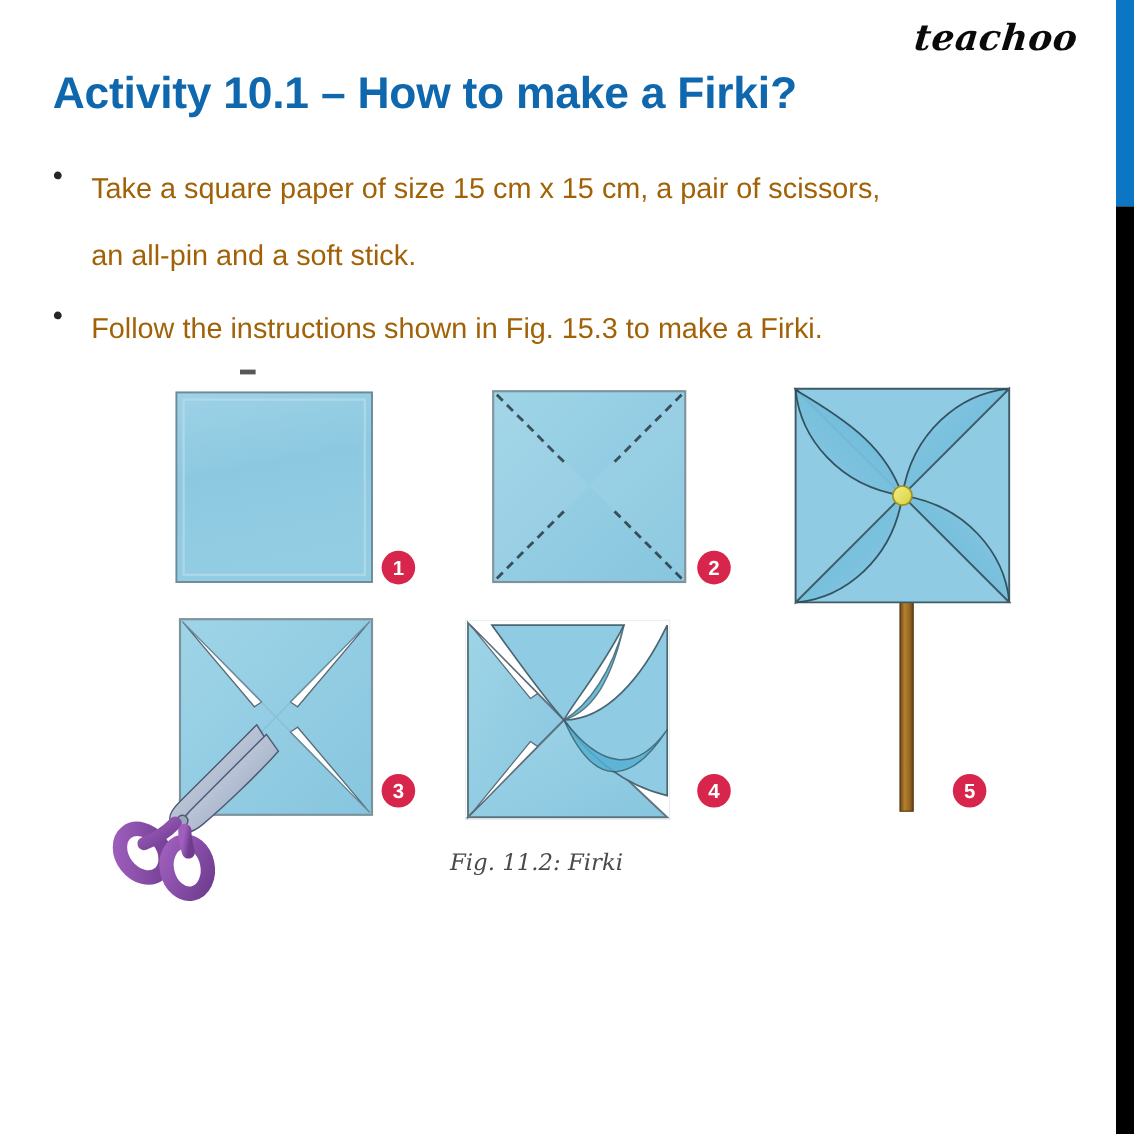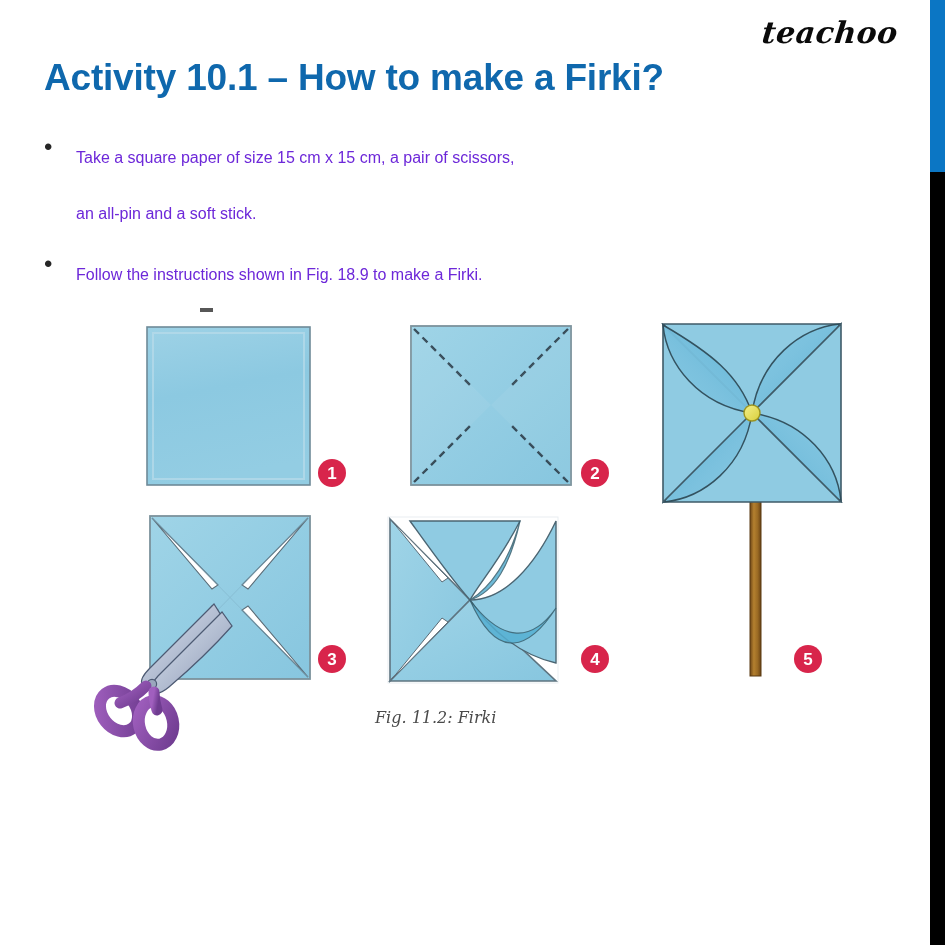--- a/index.html
+++ b/index.html
@@ -40,38 +40,38 @@
   
   .bullets{position:absolute;left:40px;top:130px;width:840px;}
   .bullet-row{position:relative;display:block;}
   .bullet-dot{
     position:absolute;left:4px;top:0px;
     font-size:24px;line-height:34px;color:#262626;
   }
   .bullet-text{
     display:block;
     margin-left:36px;
-    font-size:16px;
+    font-size:24px;
     line-height:56px;
-    color:#6d28d9;
+    color:#a16207;
     white-space:pre-line;
   }
   .b1{top:0px;}
   .b2{margin-top:5px;}
 
   
   .figure{position:absolute;left:0;top:0;width:945px;height:945px;pointer-events:none;}
   .fig-svg{position:absolute;left:0;top:0;}
 
   
   .caption{
     position:absolute;left:375px;top:708px;
     font-family:"DejaVu Serif", serif;
     font-style:italic;
-    font-size:16px;
+    font-size:19px;
     color:#4a4a4a;
     white-space:nowrap;
   }
 
   
   .badge{
     position:absolute;
     width:28px;height:28px;border-radius:50%;
     background:#D8254B;
     color:#ffffff;
@@ -105,21 +105,21 @@
   <div class="title">Activity 10.1 – How to make a Firki?</div>
 
   <div class="bullets">
     <div class="bullet-row b1">
       <span class="bullet-dot">•</span>
       <span class="bullet-text">Take a square paper of size 15 cm x 15 cm, a pair of scissors,
 an all-pin and a soft stick.</span>
     </div>
     <div class="bullet-row b2">
       <span class="bullet-dot">•</span>
-      <span class="bullet-text">Follow the instructions shown in Fig. 18.9 to make a Firki.</span>
+      <span class="bullet-text">Follow the instructions shown in Fig. 15.3 to make a Firki.</span>
     </div>
   </div>
 
   <div class="artifact"></div>
 
   <div class="figure">
     <svg class="fig-svg" width="945" height="945" viewBox="0 0 945 945" xmlns="http://www.w3.org/2000/svg">
       <defs>
         <linearGradient id="paperGrad" x1="0" y1="0" x2="0.2" y2="1">
           <stop offset="0%" stop-color="#9ED2E6"></stop>

